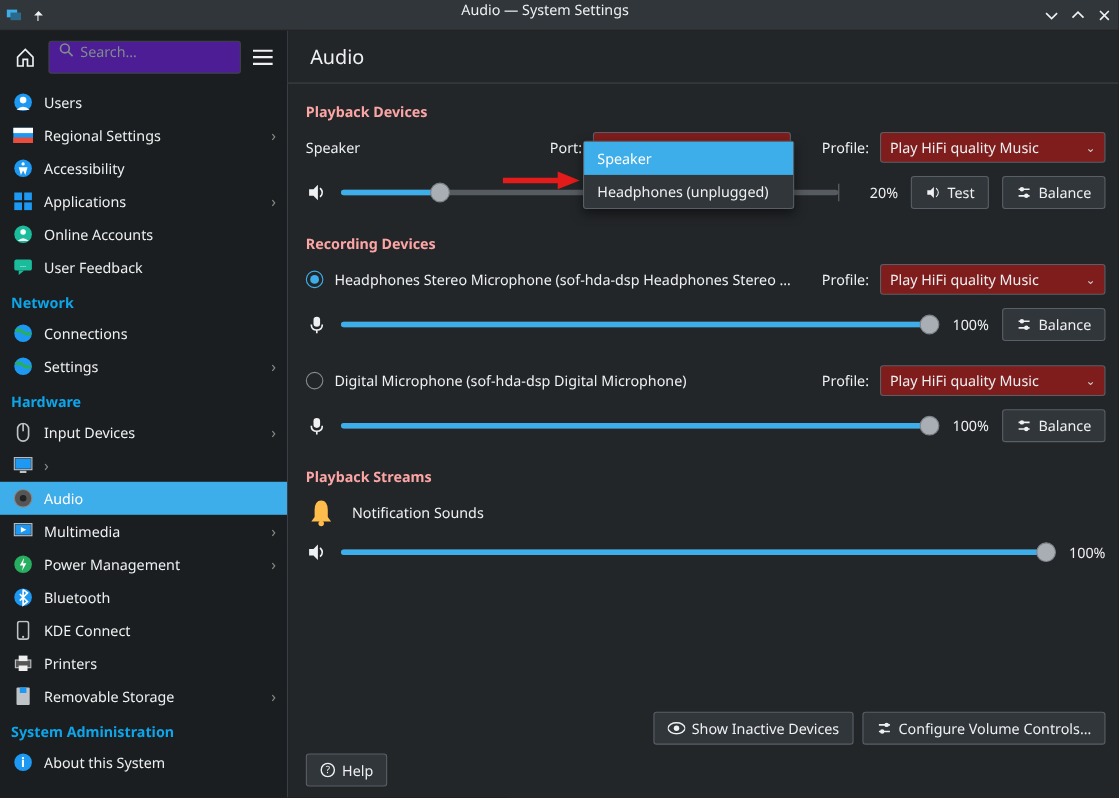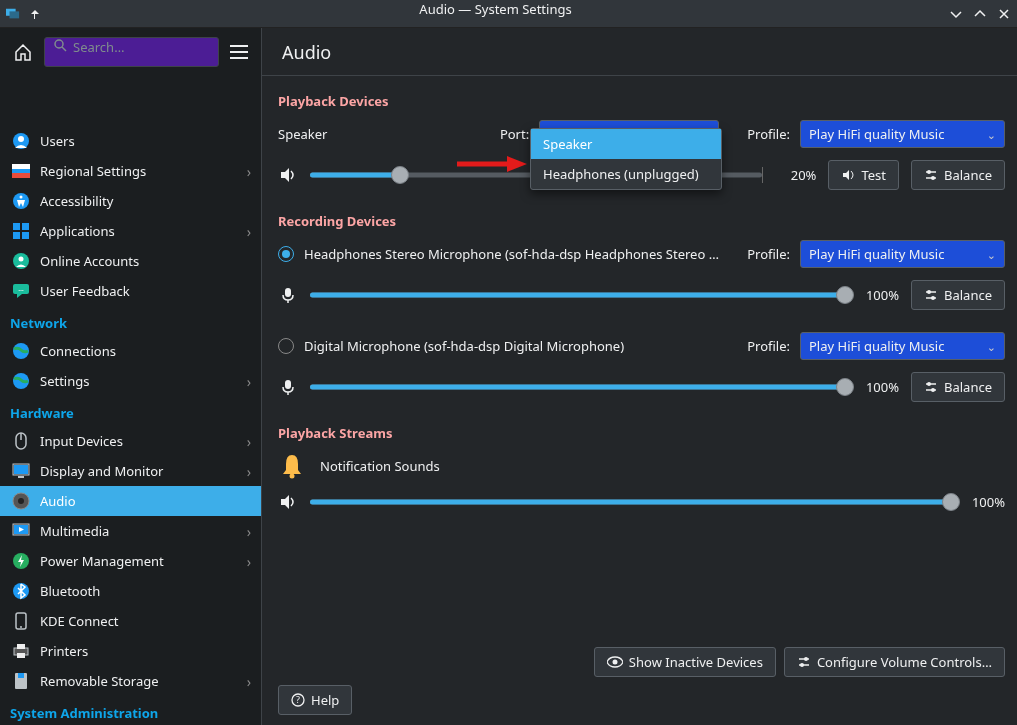--- a/index.html
+++ b/index.html
@@ -18,42 +18,42 @@
 .main { flex: 1; background: #232629; display: flex; flex-direction: column; position: relative; }
 
 
 .toolbar { height: 48px; display: flex; align-items: center; padding: 0 8px 0 8px; gap: 6px; background: #1b1e20; }
 .home-btn { width: 30px; height: 30px; display: flex; align-items: center; justify-content: center; border-radius: 3px; cursor: pointer; }
 .search { flex: 1; height: 30px; background: #4c1d95; border: 1px solid #3e4348; border-radius: 3px; display: flex; align-items: flex-start; padding: 0 8px; color: #7f8c8d; }
 .search svg { margin-right: 6px; }
 .hamburger { width: 28px; height: 28px; display: flex; align-items: center; justify-content: center; cursor: pointer; }
 
 
-.side-list { flex: 1; overflow-y: auto; padding-top: 2px; margin-top: 48px; }
+.side-list { flex: 1; overflow-y: auto; padding-top: 2px; }
 .side-item { height: 30px; display: flex; align-items: center; padding: 0 10px 0 12px; cursor: pointer; gap: 10px; }
 .side-item.selected { background: #3daee9; color: #fff; }
 .side-item .ico { width: 18px; height: 18px; display: flex; align-items: center; justify-content: center; flex-shrink: 0; }
 .side-item .lbl { flex: 1; }
 .side-item .chev { color: #888; font-size: 14px; }
 .side-group { padding: 8px 10px 4px 10px; color: #0ea5e9; font-weight: bold; font-size: 13px; }
 
 
 .main-header { height: 48px; display: flex; align-items: center; padding: 0 20px; font-size: 18px; font-weight: 400; border-bottom: 1px solid #3e4348; background: #232629; }
 .main-body { flex: 1; padding: 16px 12px 0 16px; overflow-y: auto; position: relative; }
 
 
 .section-title { font-weight: bold; color: #fca5a5; margin-bottom: 10px; font-size: 13px; }
 .section { margin-bottom: 22px; }
 
 
 .device-header { display: flex; align-items: center; gap: 10px; margin-bottom: 12px; }
 .device-name { flex: 0 0 auto; }
 .spacer { flex: 1; }
 .field-label { color: #eff0f1; }
-.combo { background: #1d4ed8; border: 1px solid #585f66; border-radius: 3px; height: 28px; display: flex; align-items: center; padding: 0 8px; cursor: pointer; position: relative; min-width: 170px; justify-content: space-between; }
+.combo { background: #7f1d1d; border: 1px solid #585f66; border-radius: 3px; height: 28px; display: flex; align-items: center; padding: 0 8px; cursor: pointer; position: relative; min-width: 170px; justify-content: space-between; }
 .combo .chev { font-size: 11px; color: #ccc; margin-left: 6px; }
 
 .slider-row { display: flex; align-items: center; gap: 12px; margin-bottom: 6px; }
 .vol-icon { width: 20px; height: 20px; display: flex; align-items: center; justify-content: center; cursor: pointer; }
 .slider { flex: 1; height: 20px; position: relative; }
 .slider-track { position: absolute; top: 50%; left: 0; right: 0; height: 5px; background: #555b61; border-radius: 3px; transform: translateY(-50%); }
 .slider-fill { position: absolute; top: 50%; left: 0; height: 5px; background: #3daee9; border-radius: 3px; transform: translateY(-50%); }
 .slider-tick { position: absolute; top: 2px; bottom: 2px; width: 1px; background: #666; }
 .slider-handle { position: absolute; top: 50%; width: 18px; height: 18px; background: #A8AEB3; border-radius: 50%; transform: translate(-50%, -50%); cursor: pointer; border: 1px solid #7c8288; }
 .slider-row .pct { width: 42px; text-align: right; }
@@ -243,21 +243,20 @@
         <span class="chev">›</span>
       </div>
       <div class="side-item">
         <span class="ico">
             <svg width="18" height="16" viewBox="0 0 18 16">
               <rect x="1" y="1" width="16" height="11" fill="#31363b" stroke="#bdc3c7"></rect>
               <rect x="2" y="2" width="14" height="9" fill="#1d99f3"></rect>
               <rect x="6" y="13" width="6" height="2" fill="#bdc3c7"></rect>
             </svg>
           </span>
-        <span class="lbl">Display and Monitor</span>
         <span class="chev">›</span>
       </div>
       <div class="side-item selected">
         <span class="ico">
             <svg width="18" height="18" viewBox="0 0 18 18">
               <circle cx="9" cy="9" r="8" fill="#555" stroke="#888"></circle>
               <circle cx="9" cy="9" r="3" fill="#222"></circle>
             </svg>
           </span>
         <span class="lbl">Audio</span>

